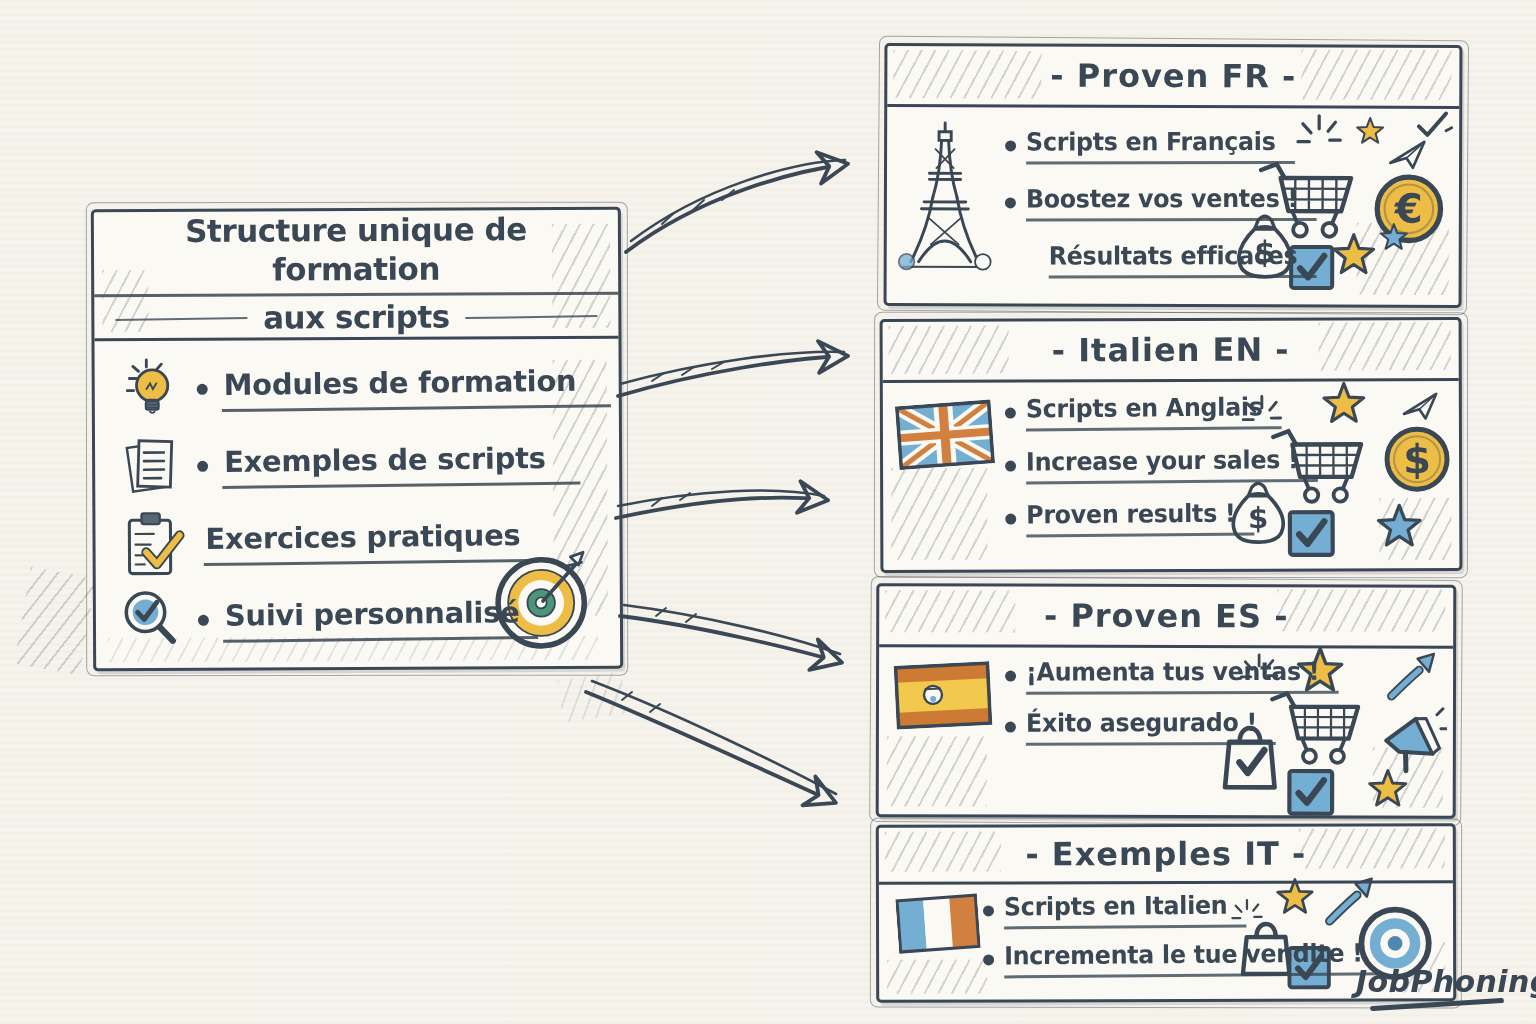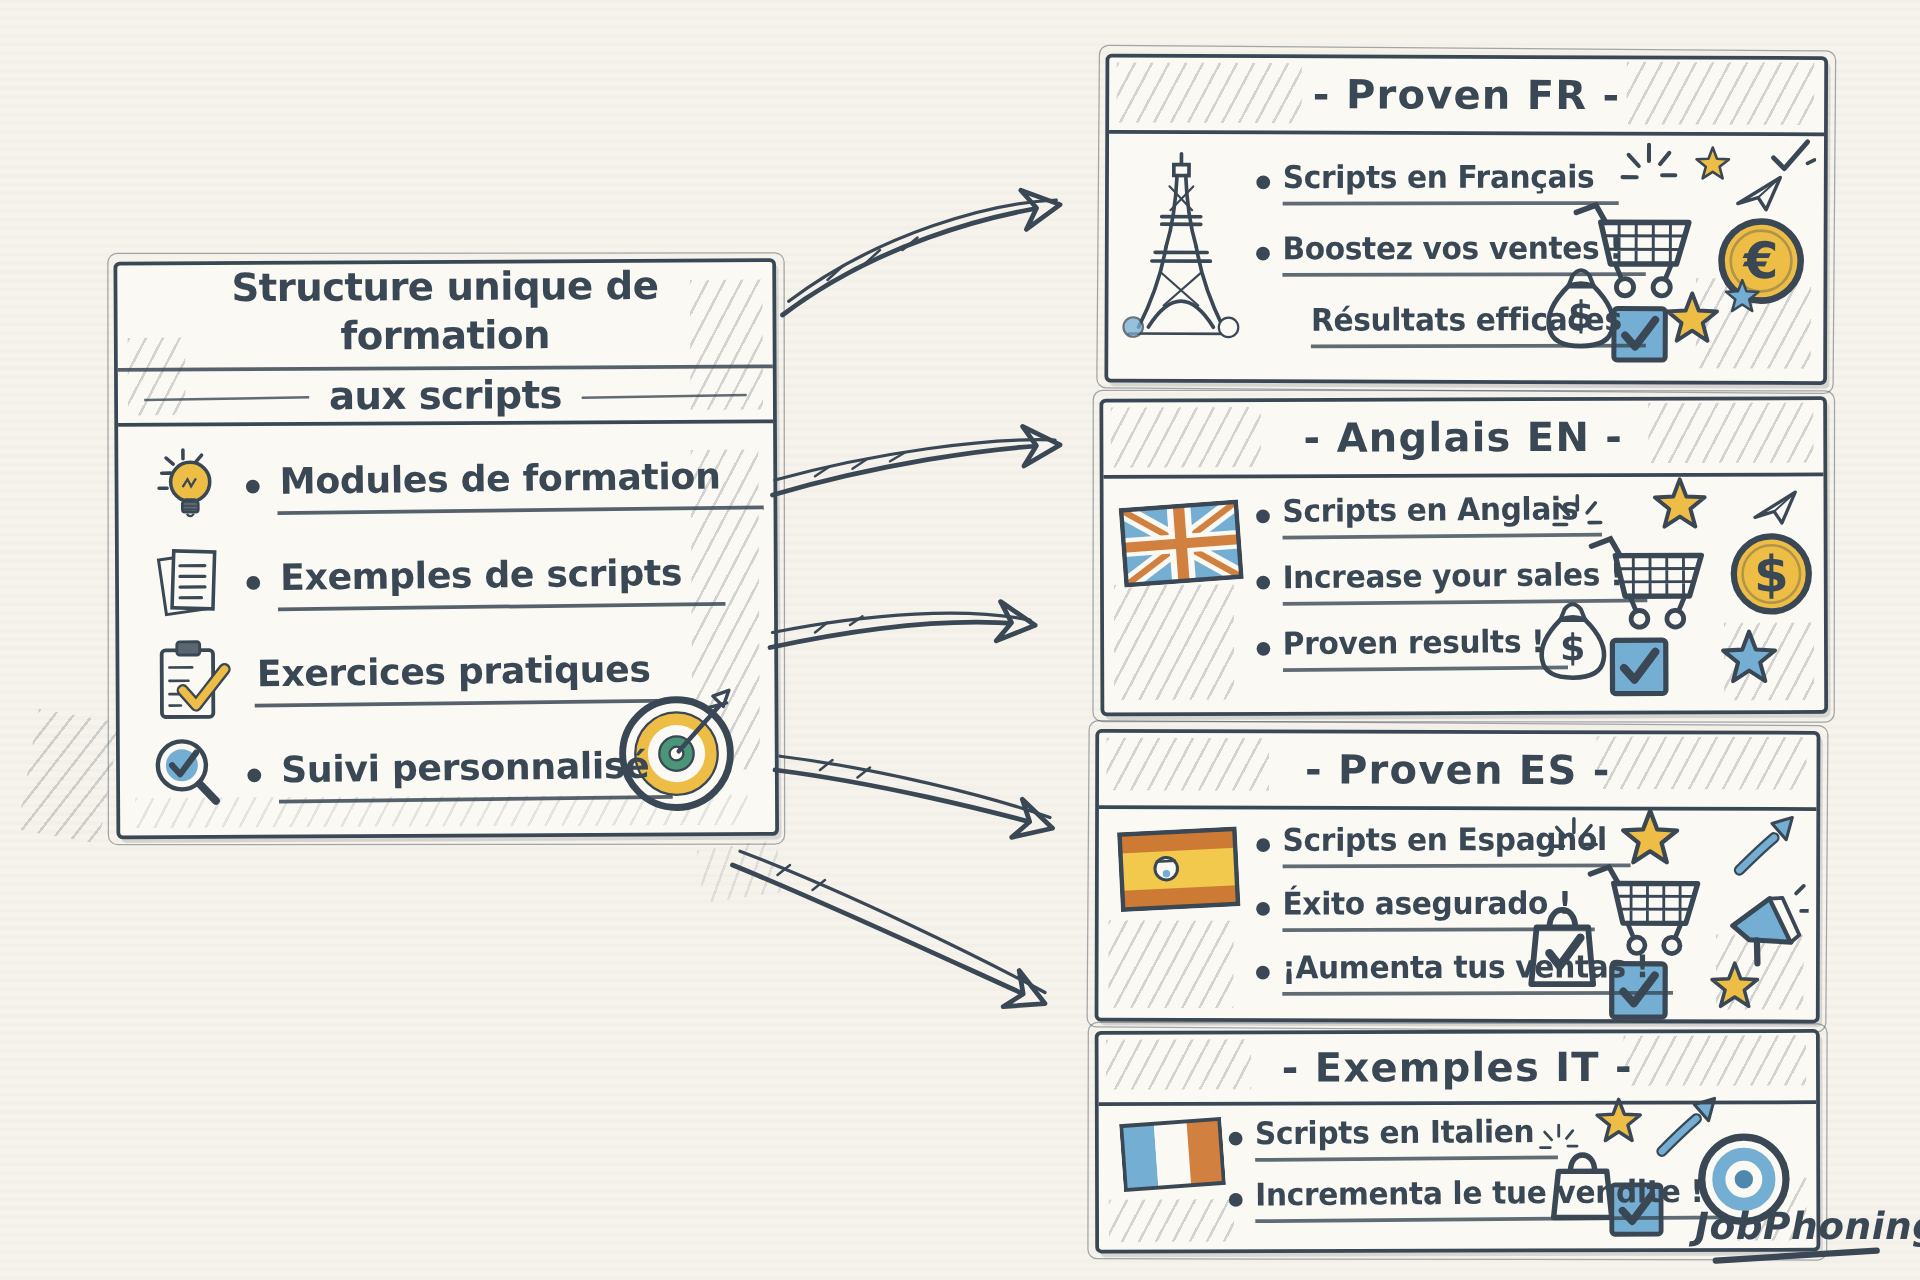--- a/index.html
+++ b/index.html
@@ -379,21 +379,21 @@
       </div>
     </div>
   </div>
 
   <div class="sketchbox vbox box-en">
     <div class="hatch" style="left:6px;top:4px;width:120px;height:48px;"></div>
     <div class="hatch" style="right:8px;top:2px;width:132px;height:48px;"></div>
     <div class="hatch" style="left:8px;bottom:10px;width:96px;height:92px;"></div>
     <div class="hatch" style="right:8px;bottom:8px;width:72px;height:62px;"></div>
     <div class="vhead">
-        <span>- Anglais EN -</span>
+        <span>- Italien EN -</span>
       </div>
     <div class="vbody">
       <svg class="flagwrap" style="left:14px;top:20px;width:96px;height:64px;transform:rotate(-4deg);">
           <use href="#uk-flag"></use>
         </svg>
       <div class="bullets">
         <div class="bullet">
             <span class="dot"></span>
             <span class="btext">Scripts en Anglais</span>
           </div>
@@ -443,29 +443,25 @@
     <div class="vhead">
         <span>- Proven ES -</span>
       </div>
     <div class="vbody">
       <svg class="flagwrap" style="left:16px;top:16px;width:96px;height:64px;transform:rotate(-3deg);">
           <use href="#es-flag"></use>
         </svg>
       <div class="bullets">
         <div class="bullet">
             <span class="dot"></span>
-            <span class="btext">Scripts en Espagnol</span>
+            <span class="btext">¡Aumenta tus ventas !</span>
           </div>
         <div class="bullet">
             <span class="dot"></span>
             <span class="btext">Éxito asegurado !</span>
-          </div>
-        <div class="bullet">
-            <span class="dot"></span>
-            <span class="btext">¡Aumenta tus ventas !</span>
           </div>
       </div>
       <div class="cluster" style="right:4px;top:2px;width:230px;height:162px;">
         <svg class="cl" style="left:18px;top:2px;width:44px;height:44px;">
             <use href="#sparkle"></use>
           </svg>
         <svg class="cl" style="left:76px;top:-4px;width:50px;height:50px;color:var(--yellow);">
             <use href="#star5"></use>
           </svg>
         <svg class="cl" style="left:162px;top:0px;width:60px;height:52px;">

